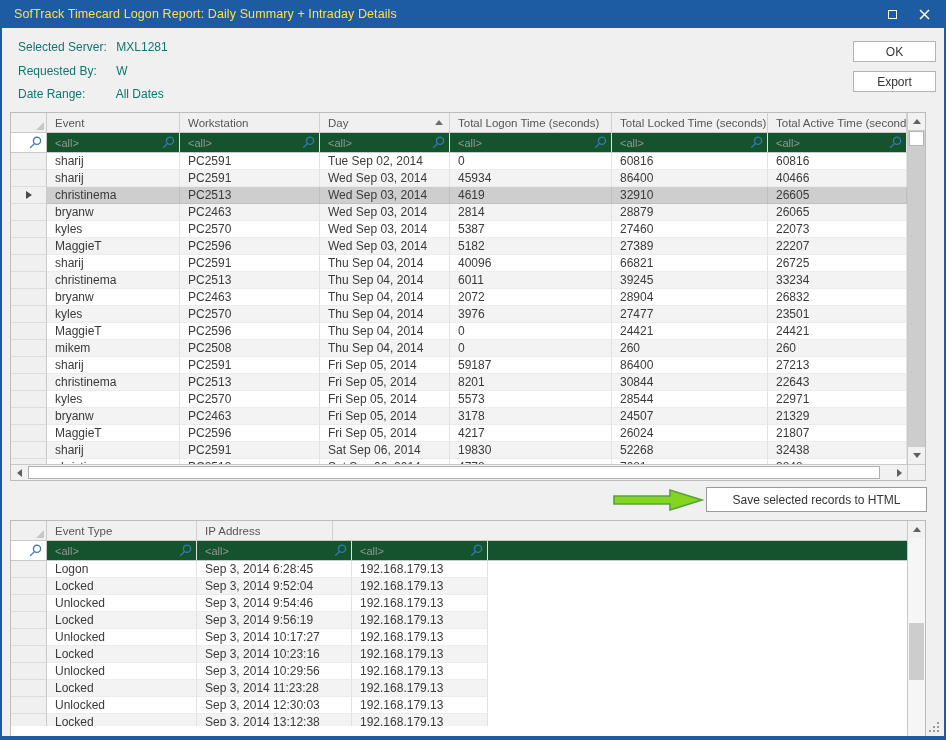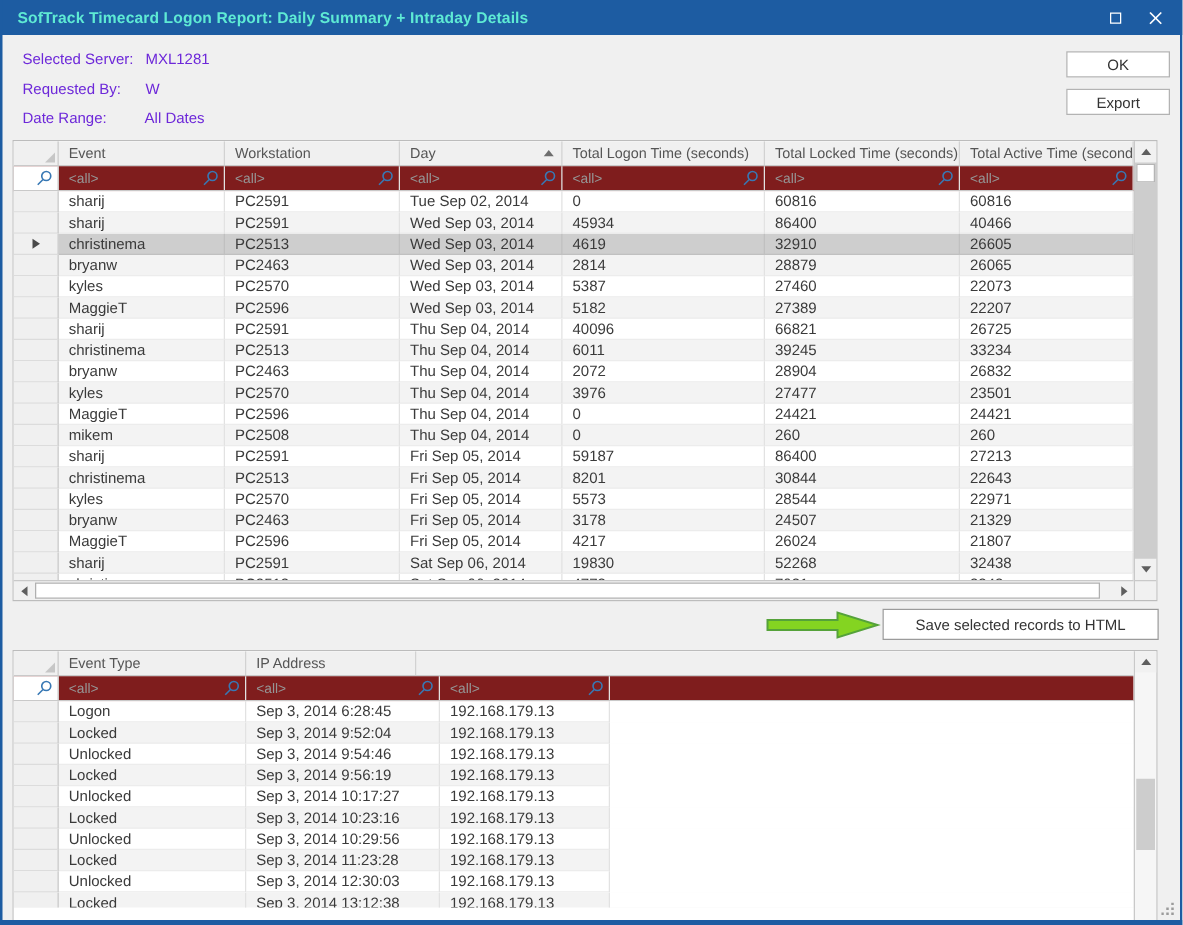--- a/index.html
+++ b/index.html
@@ -4,47 +4,47 @@
 <style>
   html,body{margin:0;padding:0;}
   body{width:946px;height:740px;position:relative;overflow:hidden;background:#f0f0f0;
        font-family:"Liberation Sans",sans-serif;-webkit-font-smoothing:antialiased;}
   .frame{position:absolute;inset:0;border-left:2px solid #1d5ca2;border-right:2px solid #1d5ca2;
          border-bottom:4px solid #1d5ca2;pointer-events:none;z-index:90;box-sizing:border-box;}
 
   
   .titlebar{position:absolute;left:0;top:0;width:946px;height:28px;background:#1d5ca2;
             display:flex;align-items:center;box-sizing:border-box;padding-left:14px;z-index:10;}
-  .title{color:#5eead4;font-size:12.5px;font-weight:700;letter-spacing:.1px;}
+  .title{color:#fde047;font-size:12.5px;font-weight:400;letter-spacing:.1px;}
   .win-controls{position:absolute;right:6px;top:0;height:28px;display:flex;}
   .win-btn{width:32px;height:28px;display:flex;align-items:center;justify-content:center;cursor:default;}
   .max-glyph{width:9px;height:9px;border:1.5px solid #fff;box-sizing:border-box;display:block;}
 
   
-  .info-line{position:absolute;left:18px;font-size:12px;color:#6d28d9;line-height:14px;}
+  .info-line{position:absolute;left:18px;font-size:12px;color:#0f766e;line-height:14px;}
   .ilabel{display:inline-block;width:95px;}
   #info1{top:40px;} #info2{top:64px;} #info3{top:87px;}
 
   .btn{position:absolute;background:#fff;border:1px solid #b3b3b3;box-sizing:border-box;
        font-size:12px;color:#333;display:flex;align-items:center;justify-content:center;cursor:default;}
   #okBtn{left:853px;top:41px;width:83px;height:21px;}
   #exportBtn{left:853px;top:71px;width:83px;height:21px;}
   #saveBtn{left:706px;top:487px;width:221px;height:25px;border-color:#9b9b9b;}
 
   .save-arrow{position:absolute;left:612px;top:488px;}
 
   
   .grid{position:absolute;background:#fff;border:1px solid #bcbcbc;box-sizing:border-box;}
   #grid1{left:10px;top:112px;width:916px;height:369px;}
   #grid2{left:10px;top:520px;width:916px;height:265px;}
   .g-body{position:absolute;left:0;top:0;right:18px;bottom:0;overflow:hidden;background:#fff;}
   #grid1 .g-body{bottom:16px;}
 
   .g-header{display:flex;height:20px;background:#f0f0f0;border-bottom:1px solid #c9c9c9;box-sizing:border-box;}
-  .g-filter{display:flex;height:20px;background:#7f1d1d;border-bottom:1px solid #c9c9c9;box-sizing:border-box;}
+  .g-filter{display:flex;height:20px;background:#14532d;border-bottom:1px solid #c9c9c9;box-sizing:border-box;}
   .g-row{display:flex;height:17px;background:#fff;}
   .g-row.alt{background:#f3f3f3;}
   .g-row.sel{background:#cecece;}
   .g-partial{overflow:hidden;}
 
   .cell{box-sizing:border-box;display:flex;align-items:center;white-space:nowrap;overflow:hidden;
         padding-left:8px;border-right:1px solid #e2e2e2;flex:0 0 auto;}
   .hcell{font-size:11.5px;color:#555;border-right:1px solid #d2d2d2;}
   .fcell{font-size:11px;color:#969696;}
   .dcell{font-size:12px;color:#3a3a3a;border-bottom:1px solid #ececec;}

